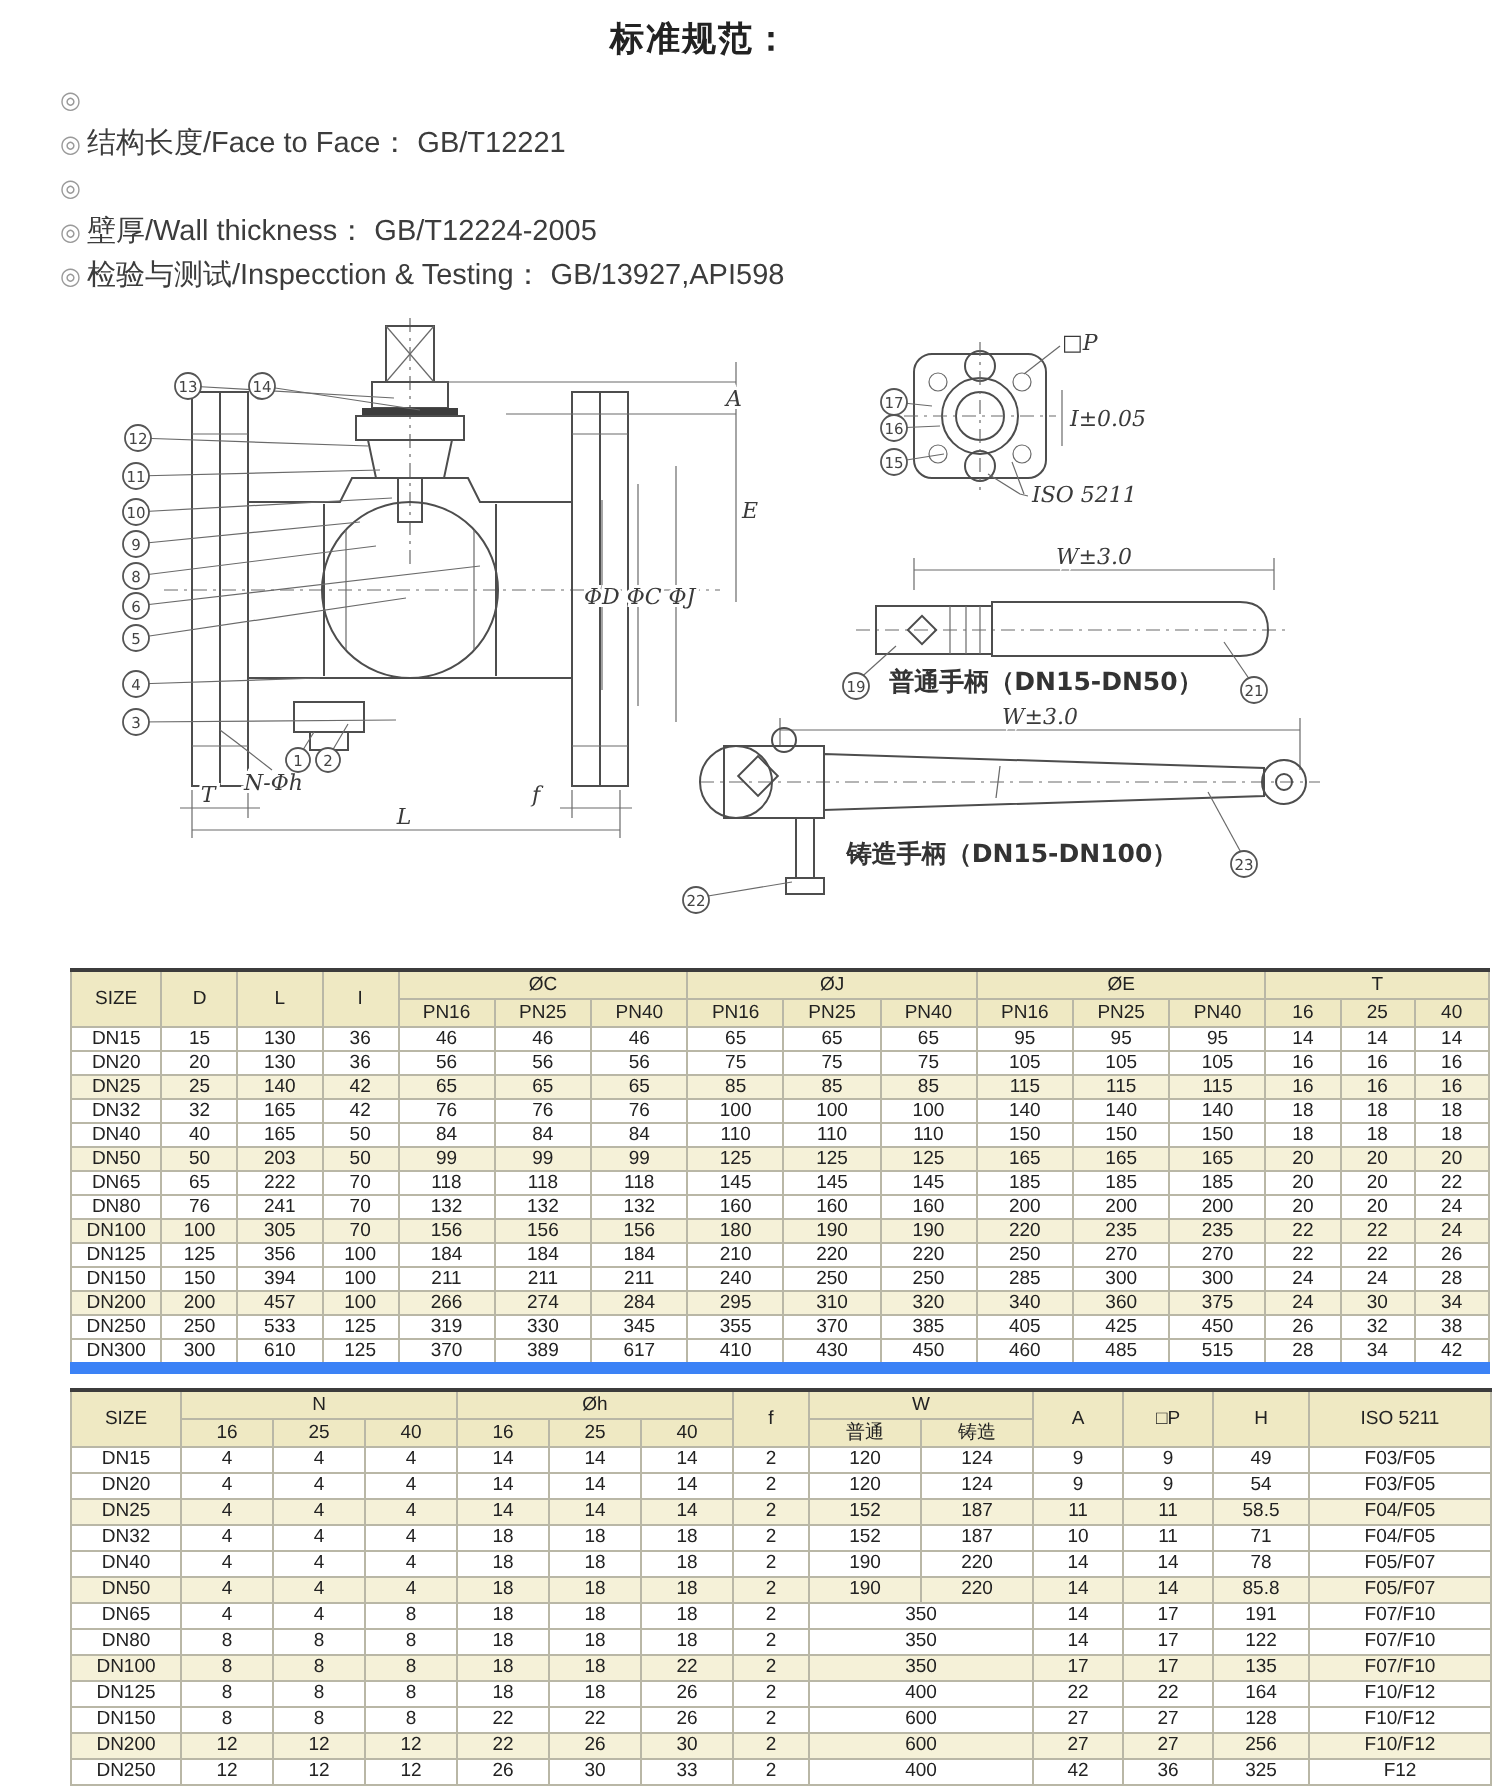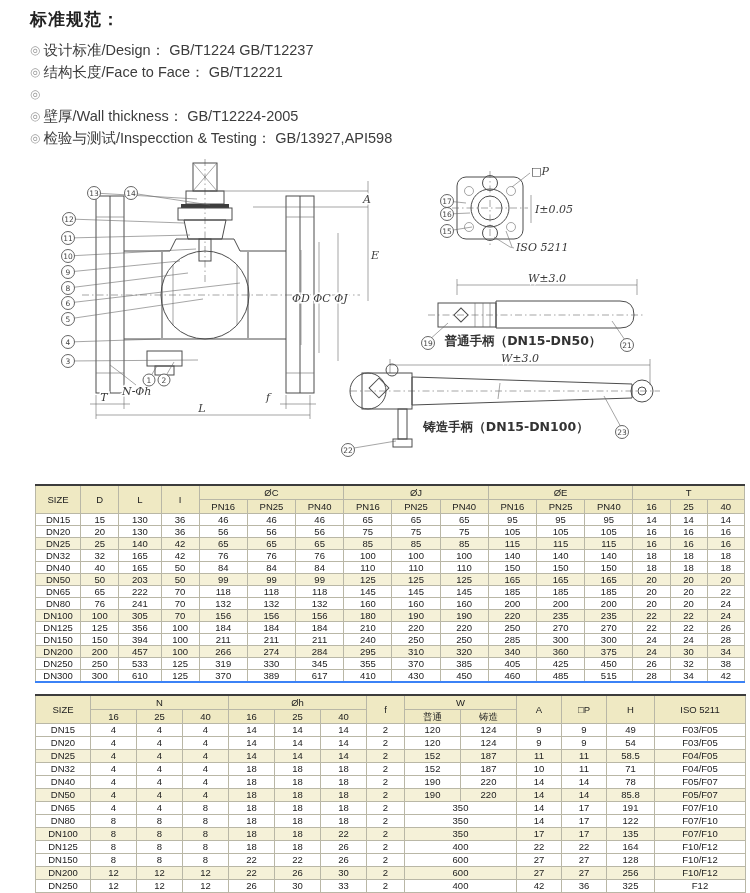--- a/index.html
+++ b/index.html
@@ -1,20 +1,20 @@
 <!DOCTYPE html>
 <html><head>
 <meta charset="utf-8">
 <style>
   html,body{margin:0;padding:0;background:#fff;}
   .page{position:relative;width:750px;height:893px;background:#ffffff;overflow:hidden;
         font-family:"Liberation Sans", sans-serif;color:#333;}
   
   .hdr{position:absolute;left:30px;top:8px;width:640px;}
-  .hdr h1{margin:0 0 8px 0;font-size:17px;font-weight:bold;color:#222;letter-spacing:1px;}
+  .hdr h1{margin:0 0 8px 0;font-size:17px;font-weight:bold;color:#222;letter-spacing:1px;text-align:center;}
   .specs{list-style:none;margin:0;padding:0;}
   .specs li{font-size:14.5px;line-height:22px;color:#3c3c3c;display:flex;align-items:center;}
   .specs .bullet{color:#9a9a9a;margin-right:3px;font-size:12px;}
   
   .drawing{position:absolute;left:0;top:155px;width:750px;height:306px;}
   svg .ln{fill:none;stroke:#4d4d4d;stroke-width:1;}
   svg .lt{fill:none;stroke:#6a6a6a;stroke-width:.6;}
   svg .dash{stroke-dasharray:7 3 1.5 3;}
   svg .dim{font:italic 11px "DejaVu Serif", serif;fill:#3a3a3a;paint-order:stroke;stroke:#fff;stroke-width:3px;}
   svg .cap{font:600 12.5px "DejaVu Sans", sans-serif;fill:#333;}
@@ -23,38 +23,37 @@
   svg .dark{fill:#3d3d3d;stroke:none;}
   
   .dimbar{position:absolute;left:33px;top:463px;width:712px;display:flex;justify-content:center;align-items:flex-end;margin-top:28px;}
   .dimbar .t1{font-size:14px;font-weight:bold;color:#2e2e2e;letter-spacing:.5px;}
   .dimbar .t2{font-size:13px;color:#000000;}
   table.spec{position:absolute;left:35px;width:710px;border-collapse:collapse;table-layout:fixed;
              font-size:9.5px;color:#222;text-align:center;}
   table.spec th,table.spec td{border:1px solid #b9b7a6;border-top:1px solid #8f8f86;padding:0;line-height:1;
              height:11px;font-weight:normal;overflow:hidden;white-space:nowrap;}
   table.spec thead th{background:#efe9c3;height:13px;}
-  table.spec{border-top:2px solid #3c3c3c;border-bottom:2px solid #3b82f6;}
+  table.spec{border-top:2px solid #3c3c3c;border-bottom:6px solid #3b82f6;}
   table.spec thead{border-bottom:1.5px solid #555;}
   table.spec tr.alt td{background:#f5f1d8;}
   #table1{top:484px;}
   #table2{top:694px;}
   #table2 td{height:12px;}
 </style>
 </head>
 <body>
 
 <div class="page">
 
   <div class="hdr">
     <h1>标准规范：</h1>
     <ul class="specs">
       <li>
           <span class="bullet">◎</span>
-          <span>设计标准/Design： GB/T1224  GB/T12237</span>
         </li>
       <li>
           <span class="bullet">◎</span>
           <span>结构长度/Face to Face： GB/T12221</span>
         </li>
       <li>
           <span class="bullet">◎</span>
         </li>
       <li>
           <span class="bullet">◎</span>

